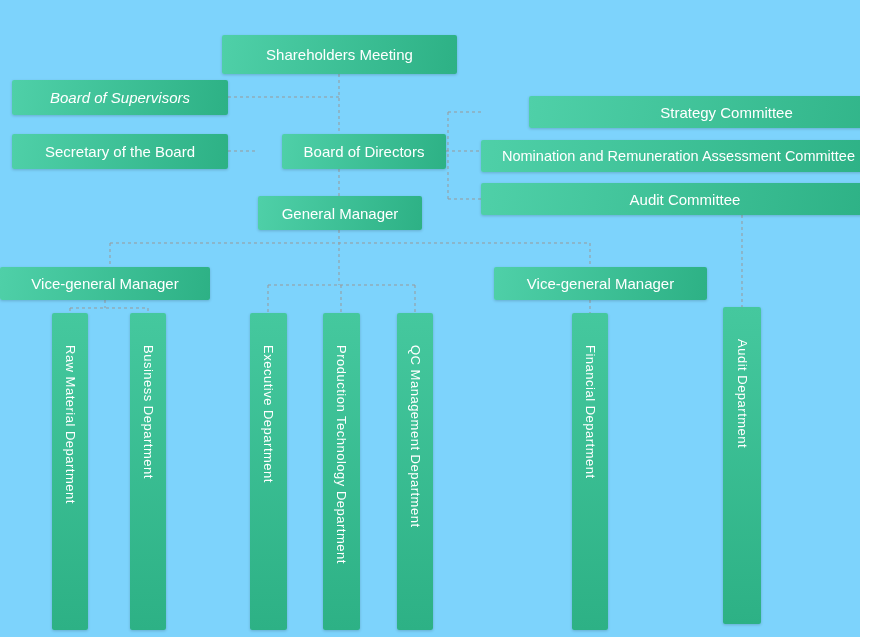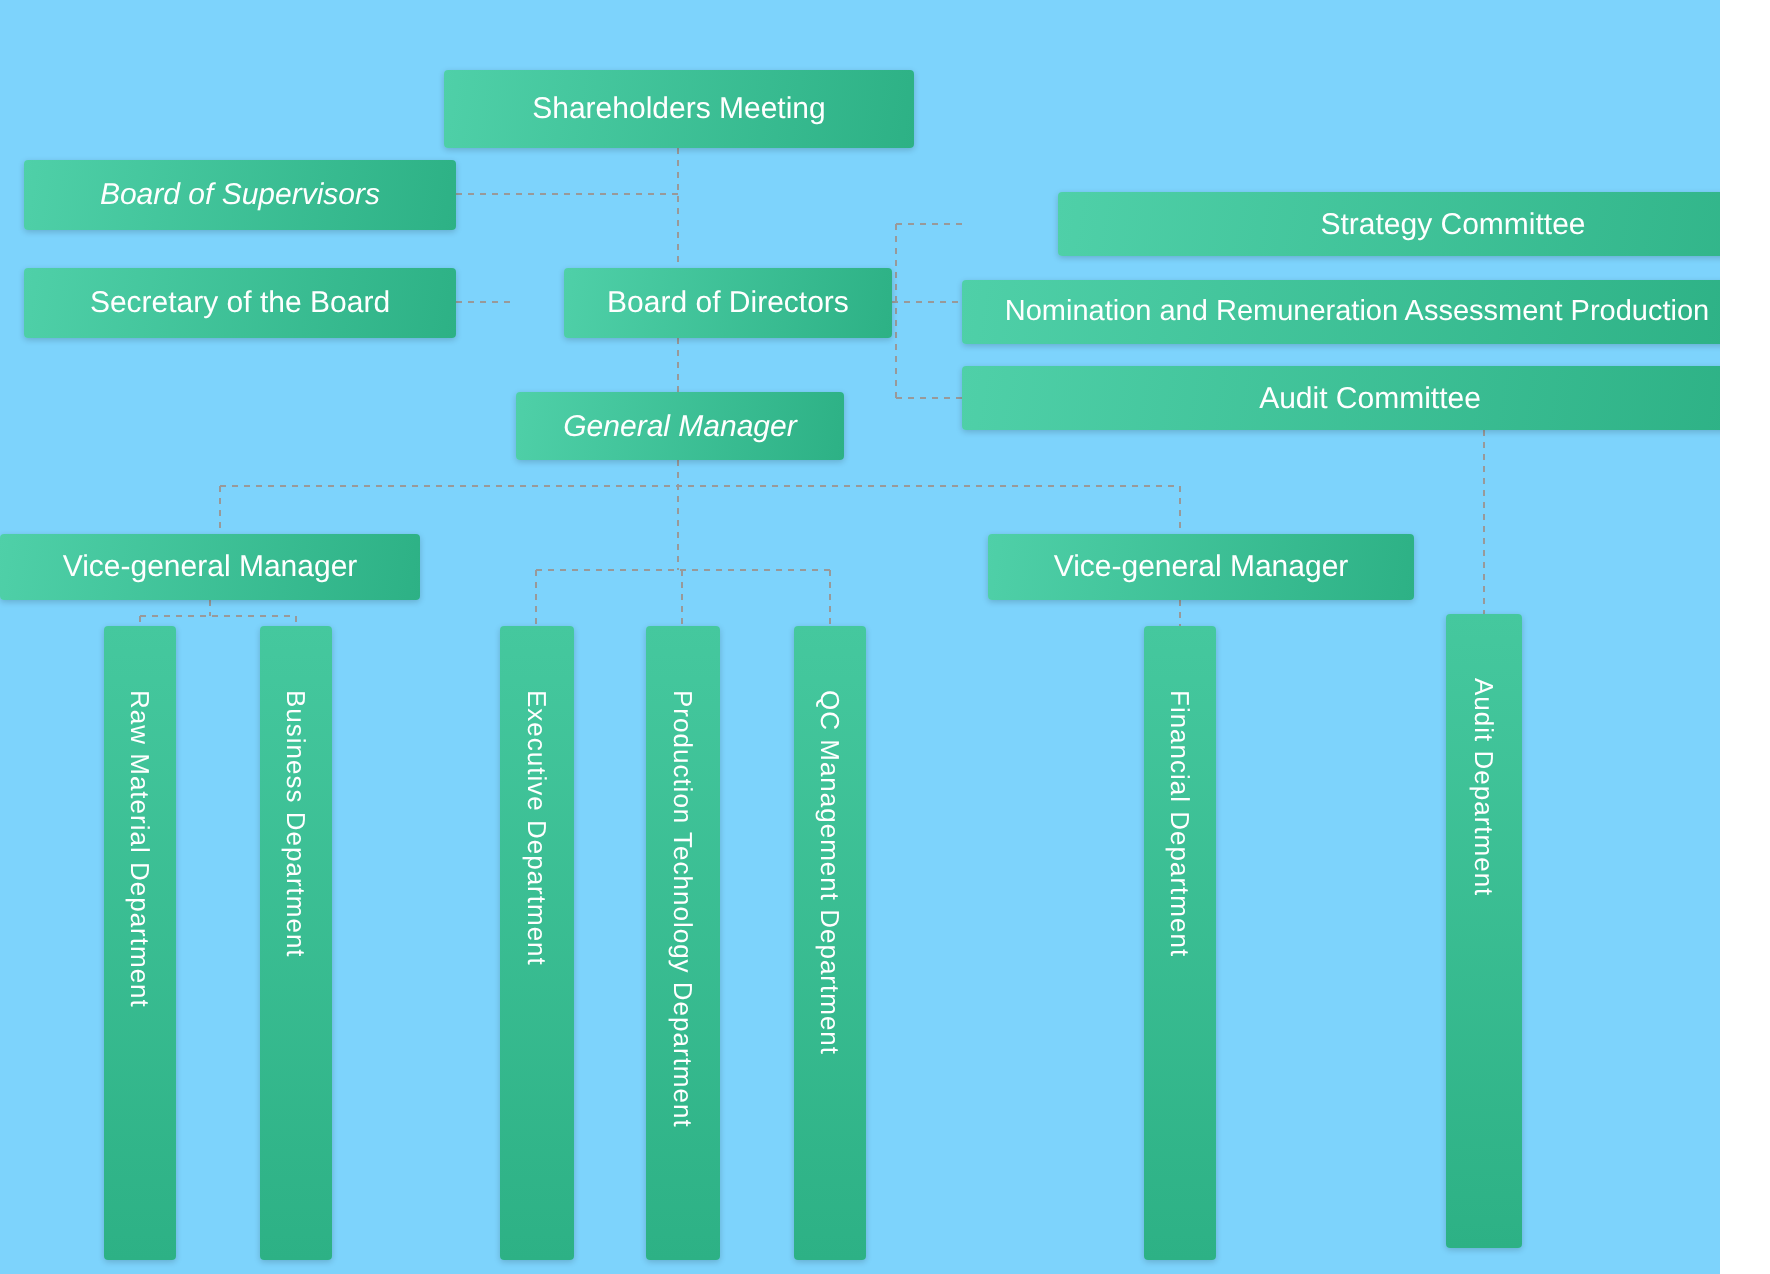--- a/index.html
+++ b/index.html
@@ -54,21 +54,21 @@
   }
 
   
   .n-shareholders { left: 222px; top: 35px;  width: 235px; height: 39px; }
   .n-supervisors  { left: 12px;  top: 80px;  width: 216px; height: 35px; font-style: italic; }
   .n-secretary    { left: 12px;  top: 134px; width: 216px; height: 35px; }
   .n-directors    { left: 258px; top: 134px; width: 164px; height: 35px; margin-left: 24px; }
   .n-strategy     { left: 481px; top: 96px;  width: 395px; height: 32px; margin-left: 48px; }
   .n-nomination   { left: 481px; top: 140px; width: 395px; height: 32px; font-size: 14.5px; }
   .n-auditc       { left: 481px; top: 183px; width: 395px; height: 32px; padding-left: 13px; }
-  .n-gm           { left: 258px; top: 196px; width: 164px; height: 34px; font-style: italic; }
+  .n-gm           { left: 258px; top: 196px; width: 164px; height: 34px; }
   .n-vgm-left     { left: 0px;   top: 267px; width: 210px; height: 33px; }
   .n-vgm-right    { left: 494px; top: 267px; width: 213px; height: 33px; }
 
   .n-raw        { left: 52px;  top: 313px; width: 36px; height: 317px; }
   .n-business   { left: 130px; top: 313px; width: 36px; height: 317px; }
   .n-executive  { left: 250px; top: 313px; width: 37px; height: 317px; }
   .n-production { left: 323px; top: 313px; width: 37px; height: 317px; }
   .n-qc         { left: 397px; top: 313px; width: 36px; height: 317px; }
   .n-financial  { left: 572px; top: 313px; width: 36px; height: 317px; }
   .n-auditd     { left: 723px; top: 307px; width: 38px; height: 317px; }
@@ -117,21 +117,21 @@
 
   <div class="node n-directors">
     <span>Board of Directors</span>
   </div>
 
   <div class="node n-strategy">
     <span>Strategy Committee</span>
   </div>
 
   <div class="node n-nomination">
-    <span>Nomination and Remuneration Assessment Production</span>
+    <span>Nomination and Remuneration Assessment Committee</span>
   </div>
 
   <div class="node n-auditc">
     <span>Audit Committee</span>
   </div>
 
   <div class="node n-gm">
     <span>General Manager</span>
   </div>
 

